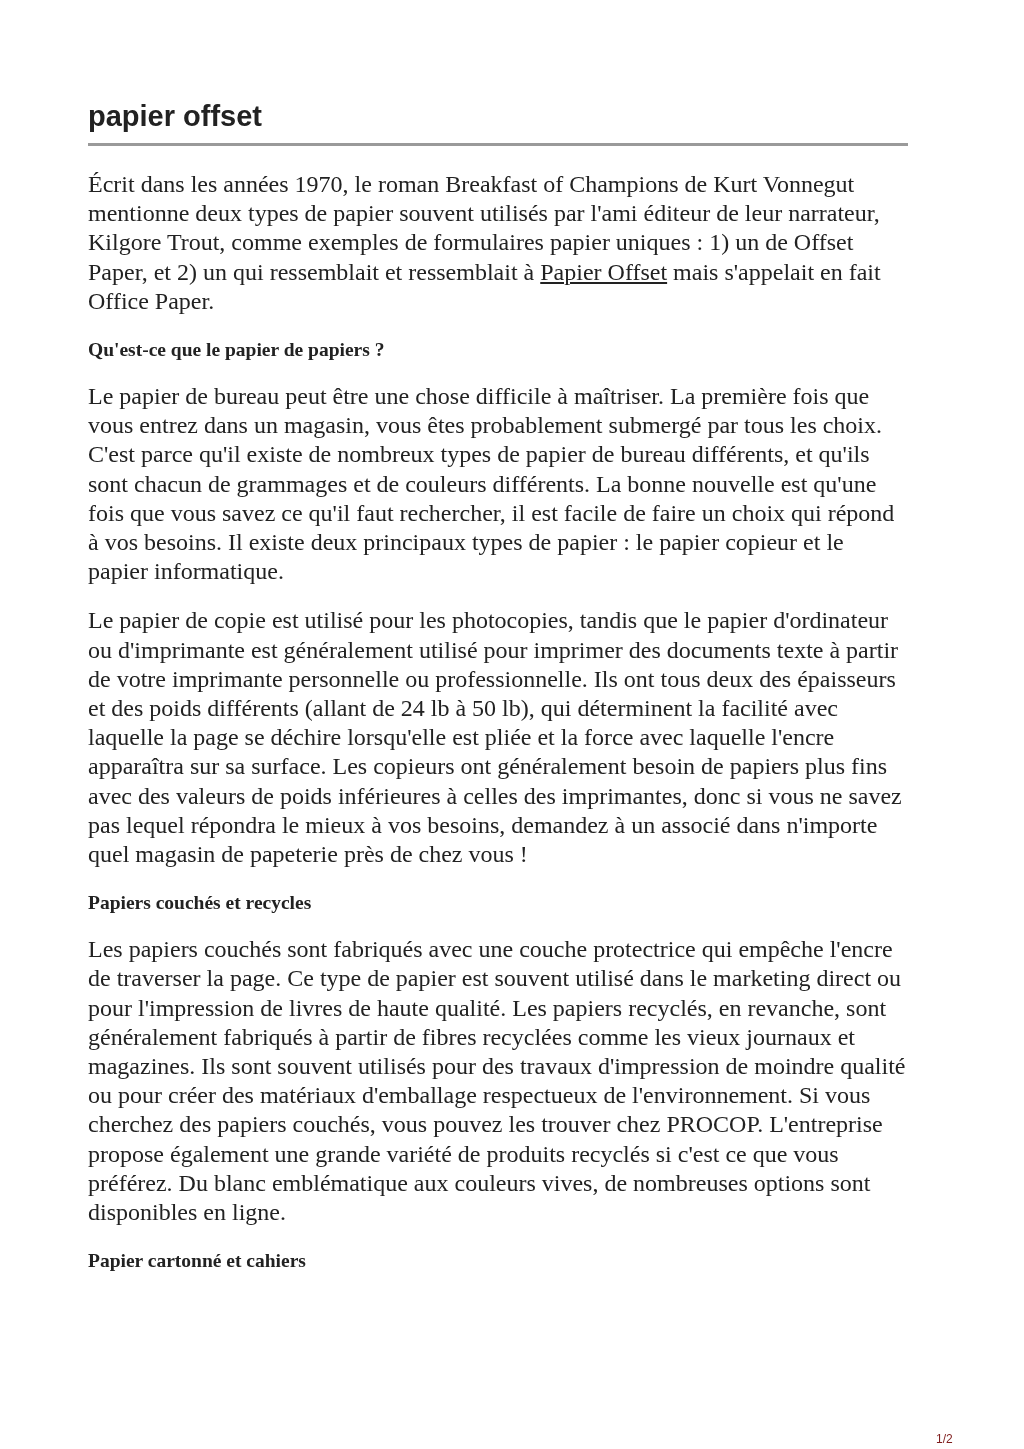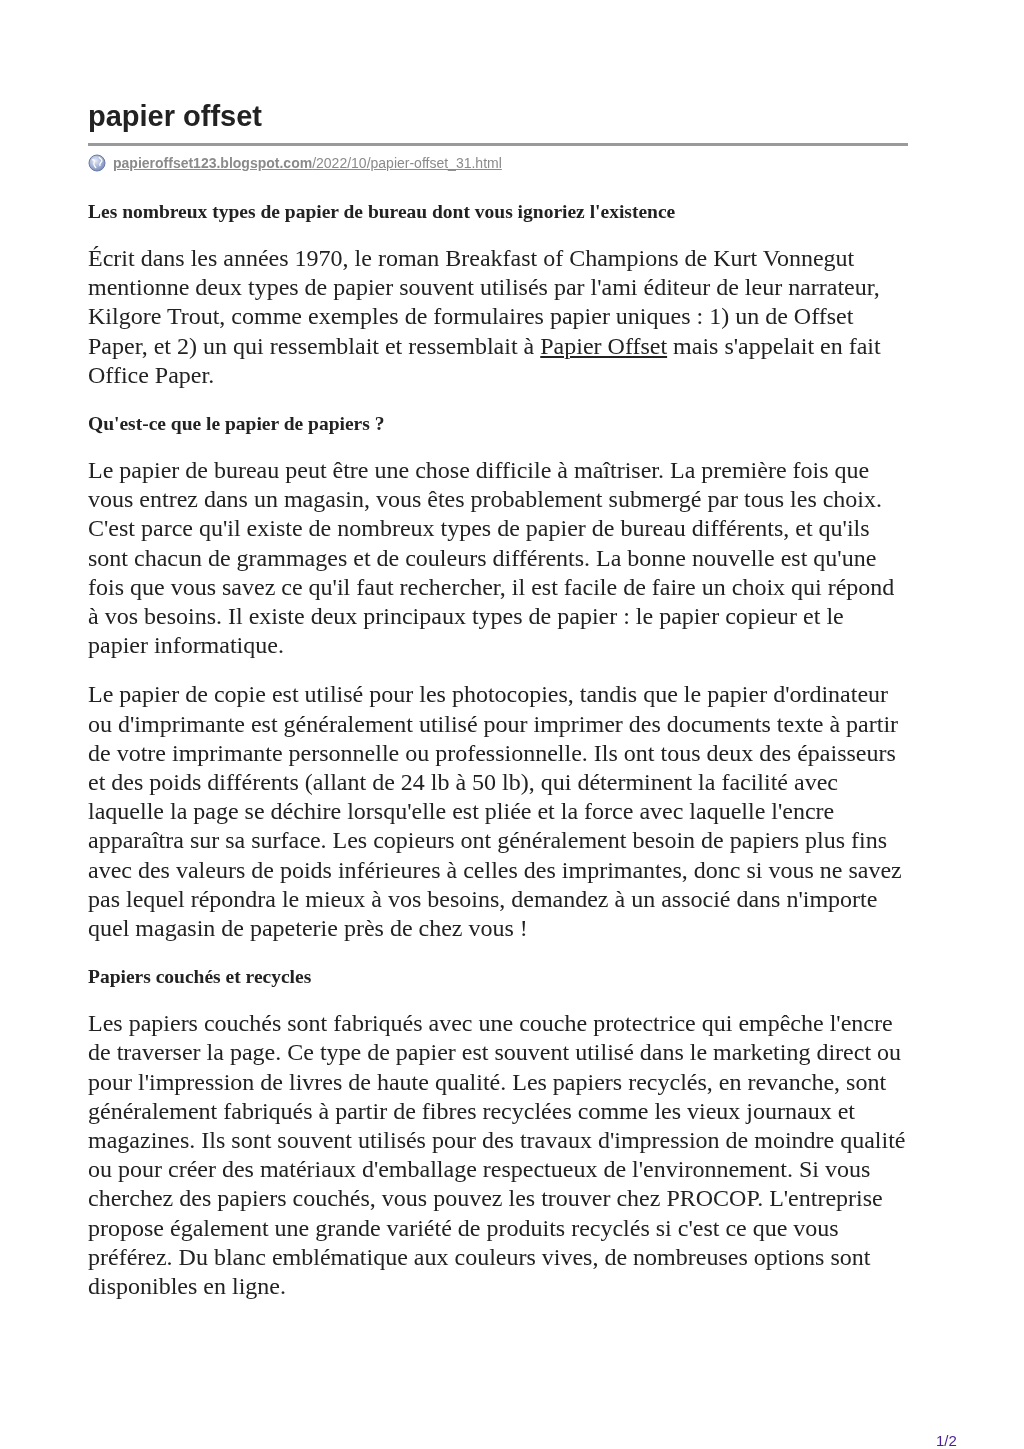--- a/index.html
+++ b/index.html
@@ -26,53 +26,37 @@
     font-family: "Liberation Serif", serif; font-weight: bold;
     font-size: 19.5px; margin: 0 0 18px 0; line-height: 28px;
   }
   .article p {
     font-family: "Liberation Serif", serif;
     font-size: 24px; line-height: 29.2px; margin: 0 0 20px 0;
   }
   .article a { color: #222222; text-decoration: underline; }
   .page-number {
     position: absolute; left: 936px; top: 1432px;
-    font-family: "Liberation Sans", sans-serif; font-size: 15px; color: #4c1d95;
+    font-family: "Liberation Sans", sans-serif; font-size: 12px; color: #7f1d1d;
   }
 </style>
 </head>
 <body>
 
 <div class="page">
   <h1 class="title">papier offset</h1>
   <div class="rule"></div>
-  <div class="source">
-    <span class="globe">
-      <svg width="18" height="18" viewBox="0 0 18 18">
-        <defs>
-          <radialGradient id="g" cx="40%" cy="35%" r="65%">
-            <stop offset="0%" stop-color="#e6ecf7"></stop>
-            <stop offset="100%" stop-color="#7d8fbf"></stop>
-          </radialGradient>
-        </defs>
-        <circle cx="9" cy="9" r="8" fill="url(#g)" stroke="#6a7aa8" stroke-width="1"></circle>
-        <path d="M4 6 C6 5,7 7,6 9 C5 11,7 12,8 14" fill="none" stroke="#ffffff" stroke-width="1.3"></path>
-        <path d="M11 3 C12 5,14 5,14 7 C13 9,11 9,12 12" fill="none" stroke="#ffffff" stroke-width="1.3"></path>
-      </svg>
-    </span>
-    <a href="#"><span class="domain">papieroffset123.blogspot.com</span><span>/2022/10/papier-offset_31.html</span></a>
-  </div>
 
   <div class="article">
-    <h2>Les nombreux types de papier de bureau dont vous ignoriez l'existence</h2>
     <p><span>Écrit dans les années 1970, le roman Breakfast of Champions de Kurt Vonnegut mentionne deux types de papier souvent utilisés par l'ami éditeur de leur narrateur, Kilgore Trout, comme exemples de formulaires papier uniques : 1) un de Offset Paper, et 2) un qui ressemblait et ressemblait à </span><a href="#">Papier Offset</a><span> mais s'appelait en fait Office Paper.</span></p>
 
     <h2>Qu'est-ce que le papier de papiers ?</h2>
     <p>Le papier de bureau peut être une chose difficile à maîtriser. La première fois que vous entrez dans un magasin, vous êtes probablement submergé par tous les choix. C'est parce qu'il existe de nombreux types de papier de bureau différents, et qu'ils sont chacun de grammages et de couleurs différents. La bonne nouvelle est qu'une fois que vous savez ce qu'il faut rechercher, il est facile de faire un choix qui répond à vos besoins. Il existe deux principaux types de papier : le papier copieur et le papier informatique.</p>
     <p>Le papier de copie est utilisé pour les photocopies, tandis que le papier d'ordinateur ou d'imprimante est généralement utilisé pour imprimer des documents texte à partir de votre imprimante personnelle ou professionnelle. Ils ont tous deux des épaisseurs et des poids différents (allant de 24 lb à 50 lb), qui déterminent la facilité avec laquelle la page se déchire lorsqu'elle est pliée et la force avec laquelle l'encre apparaîtra sur sa surface. Les copieurs ont généralement besoin de papiers plus fins avec des valeurs de poids inférieures à celles des imprimantes, donc si vous ne savez pas lequel répondra le mieux à vos besoins, demandez à un associé dans n'importe quel magasin de papeterie près de chez vous !</p>
 
     <h2>Papiers couchés et recycles</h2>
     <p>Les papiers couchés sont fabriqués avec une couche protectrice qui empêche l'encre de traverser la page. Ce type de papier est souvent utilisé dans le marketing direct ou pour l'impression de livres de haute qualité. Les papiers recyclés, en revanche, sont généralement fabriqués à partir de fibres recyclées comme les vieux journaux et magazines. Ils sont souvent utilisés pour des travaux d'impression de moindre qualité ou pour créer des matériaux d'emballage respectueux de l'environnement. Si vous cherchez des papiers couchés, vous pouvez les trouver chez PROCOP. L'entreprise propose également une grande variété de produits recyclés si c'est ce que vous préférez. Du blanc emblématique aux couleurs vives, de nombreuses options sont disponibles en ligne.</p>
 
+    <h2>Papier cartonné et cahiers</h2>
   </div>
 </div>
 
 <div class="page-number">1/2</div>
 
 </body></html>

